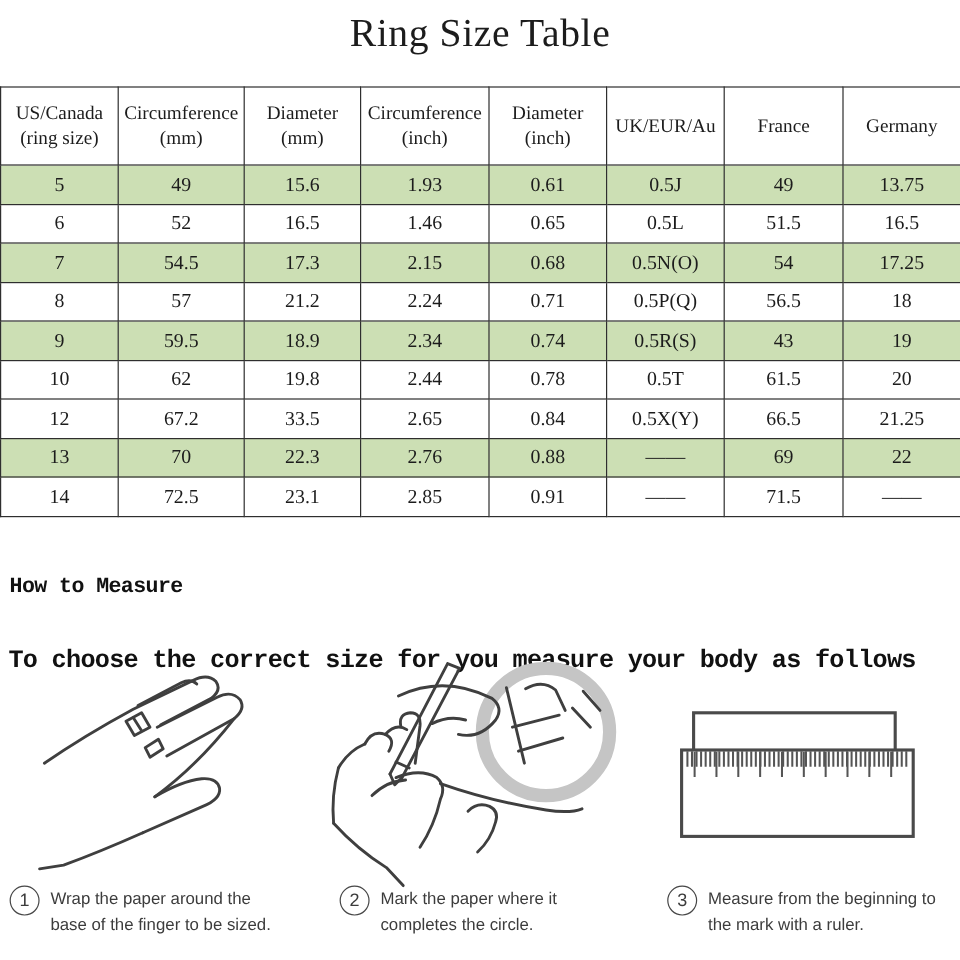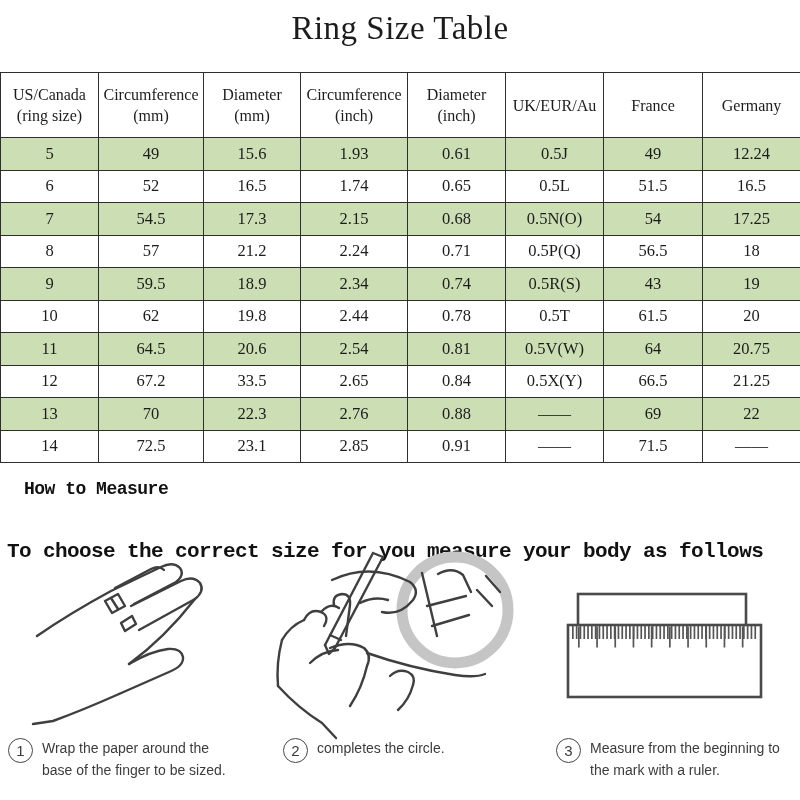--- a/index.html
+++ b/index.html
@@ -8,21 +8,21 @@
   .title{position:absolute;top:10px;left:0;width:800px;text-align:center;
          font-size:33px;font-weight:400;letter-spacing:.5px;}
   table.ring{position:absolute;top:72px;left:0;width:800px;border-collapse:collapse;
              table-layout:fixed;border-radius:14px;}
   table.ring th,table.ring td{border:1.5px solid #2e2e2e;text-align:center;
              vertical-align:middle;padding:0;font-weight:400;}
   table.ring th{height:64px;font-size:16px;line-height:21px;background:#fff;}
   table.ring td{height:31.5px;font-size:16.5px;}
   tr.g td{background:var(--stripe,#ccdfb4);}
   .mono{font-family:"Liberation Mono","DejaVu Sans Mono",monospace;font-weight:700;color:#111;}
-  .measure-heading{position:absolute;top:479px;left:24px;font-size:18px;letter-spacing:-.5px;}
+  .measure-heading{position:absolute;top:479px;left:8px;font-size:18px;letter-spacing:-.5px;}
   .measure-instruction{position:absolute;top:540px;left:7px;font-size:21px;letter-spacing:-.6px;white-space:nowrap;}
   .ill{position:absolute;}
   .steps .step{position:absolute;display:flex;gap:9px;align-items:flex-start;
         font-family:"Liberation Sans",sans-serif;color:#3c3c3c;}
   .badge{flex:0 0 auto;width:23px;height:23px;border:1.5px solid #464646;border-radius:50%;
         display:flex;align-items:center;justify-content:center;font-size:15px;margin-top:1px;}
   .step-text{font-size:14px;line-height:22px;}
 </style>
 </head>
 <body>
@@ -77,27 +77,27 @@
     </thead>
     <tbody>
       <tr class="g">
         <td>5</td>
           <td>49</td>
           <td>15.6</td>
           <td>1.93</td>
           <td>0.61</td>
           <td>0.5J</td>
           <td>49</td>
-          <td>12.24</td>
+          <td>13.75</td>
       </tr>
       <tr>
         <td>6</td>
           <td>52</td>
           <td>16.5</td>
-          <td>1.74</td>
+          <td>1.46</td>
           <td>0.65</td>
           <td>0.5L</td>
           <td>51.5</td>
           <td>16.5</td>
       </tr>
       <tr class="g">
         <td>7</td>
           <td>54.5</td>
           <td>17.3</td>
           <td>2.15</td>
@@ -128,30 +128,20 @@
       </tr>
       <tr>
         <td>10</td>
           <td>62</td>
           <td>19.8</td>
           <td>2.44</td>
           <td>0.78</td>
           <td>0.5T</td>
           <td>61.5</td>
           <td>20</td>
-      </tr>
-      <tr class="g">
-        <td>11</td>
-          <td>64.5</td>
-          <td>20.6</td>
-          <td>2.54</td>
-          <td>0.81</td>
-          <td>0.5V(W)</td>
-          <td>64</td>
-          <td>20.75</td>
       </tr>
       <tr>
         <td>12</td>
           <td>67.2</td>
           <td>33.5</td>
           <td>2.65</td>
           <td>0.84</td>
           <td>0.5X(Y)</td>
           <td>66.5</td>
           <td>21.25</td>
@@ -234,20 +224,21 @@
     <div class="step" style="left:8px;top:737px;width:268px">
       <div class="badge">1</div>
       <div class="step-text">
         <div>Wrap the paper around the</div>
         <div>base of the finger to be sized.</div>
       </div>
     </div>
     <div class="step" style="left:283px;top:737px;width:256px">
       <div class="badge">2</div>
       <div class="step-text">
+        <div>Mark the paper where it</div>
         <div>completes the circle.</div>
       </div>
     </div>
     <div class="step" style="left:556px;top:737px;width:244px">
       <div class="badge">3</div>
       <div class="step-text">
         <div>Measure from the beginning to</div>
         <div>the mark with a ruler.</div>
       </div>
     </div>

